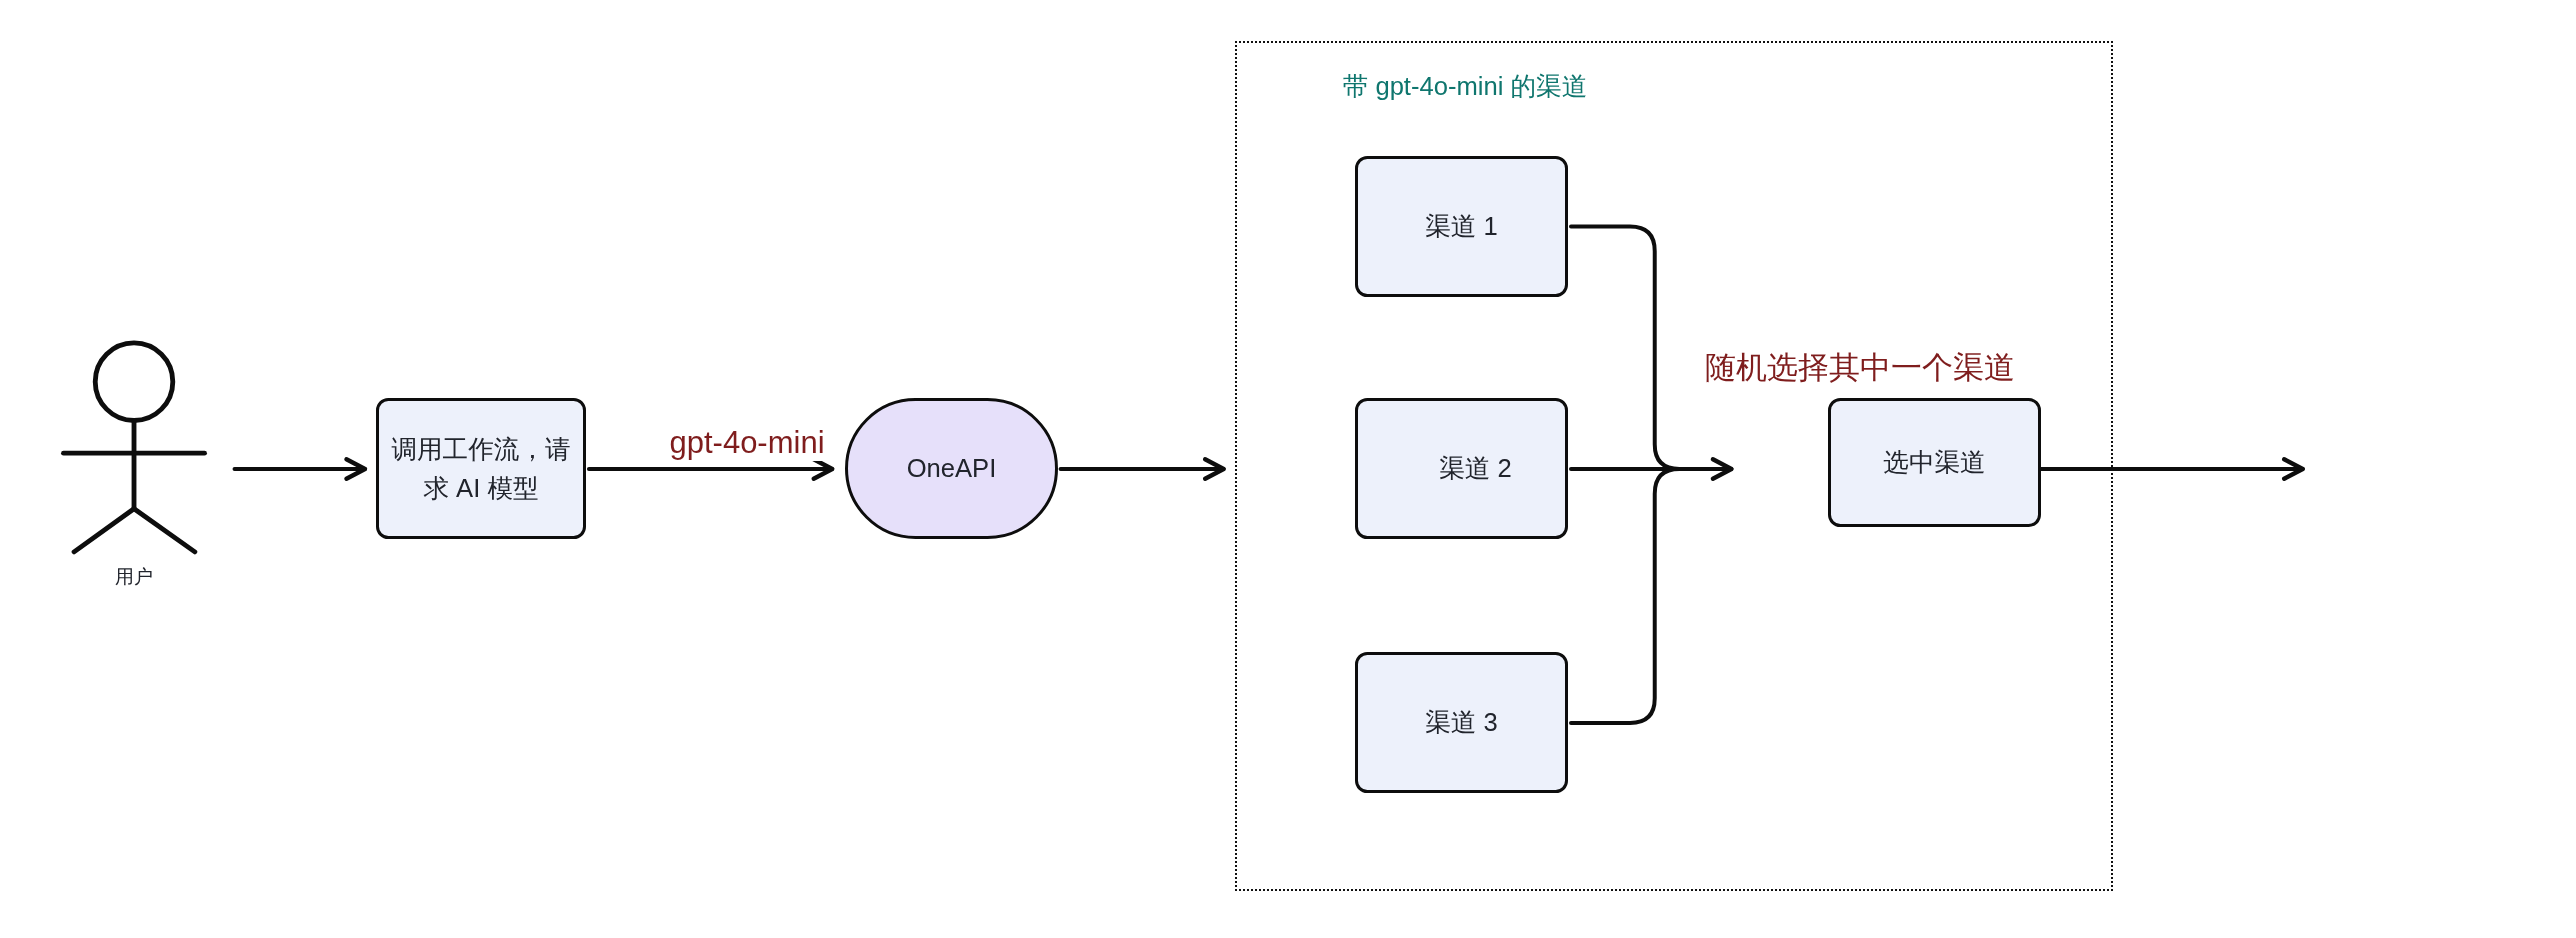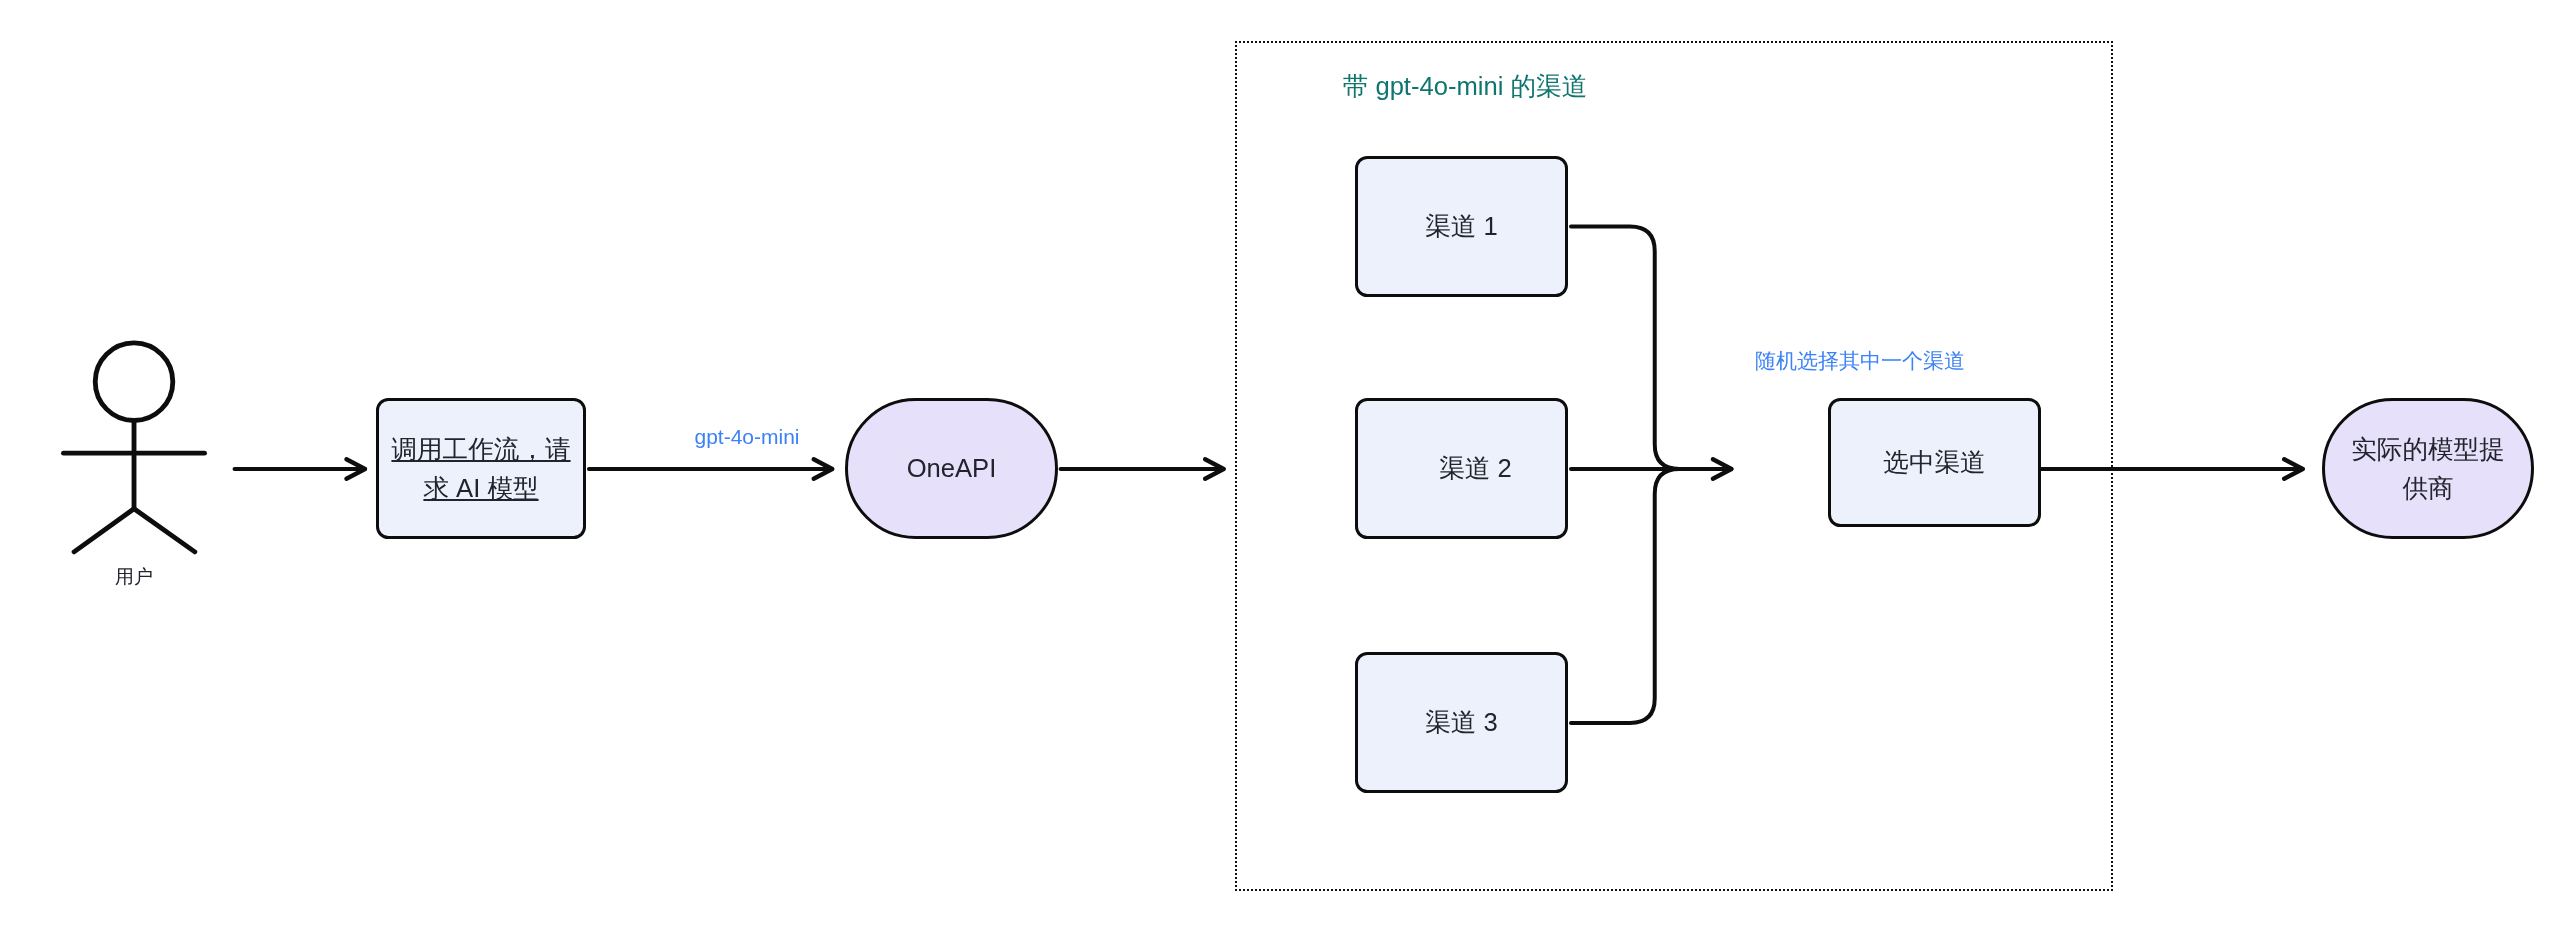--- a/index.html
+++ b/index.html
@@ -35,22 +35,22 @@
     line-height: 1.5;
     color: #21242c;
   }
   .rect-node { border-radius: 12.3px; }
   .stadium-node { border-radius: 71px; background: #e6e0fa; }
   .node .inner { max-width: 181px; }
   .edge-label, .floating-label {
     position: absolute;
     transform: translateX(-50%);
     white-space: nowrap;
-    font-size: 21px;
-    color: #3b82f6;
+    font-size: 31px;
+    color: #7f1d1d;
     background: #ffffff;
     padding: 0 5.3px;
   }
   #subgraph-box {
     position: absolute;
     left: 1235px; top: 41px;
     width: 878px; height: 850px;
     box-sizing: border-box;
     border: 2.6px dotted #111111;
     background: transparent;
@@ -65,21 +65,21 @@
   }
   #actor-label {
     position: absolute;
     left: 134px; top: 564px;
     transform: translateX(-50%);
     white-space: nowrap;
     font-size: 19px;
     color: #21242c;
   }
   
-  #node-workflow  { left: 376px;  top: 398px; width: 210px; height: 141px; text-decoration: underline; }
+  #node-workflow  { left: 376px;  top: 398px; width: 210px; height: 141px; }
   #node-oneapi    { left: 845px;  top: 398px; width: 213px; height: 141px; }
   #node-channel1  { left: 1355px; top: 156px; width: 213px; height: 141px; }
   #node-channel2  { left: 1355px; top: 398px; width: 213px; height: 141px; padding-left: 28px; }
   #node-channel3  { left: 1355px; top: 652px; width: 213px; height: 141px; }
   #node-selected  { left: 1828px; top: 398px; width: 213px; height: 129px; }
   #node-provider  { left: 2322px; top: 398px; width: 212px; height: 141px; }
   #node-provider .inner { max-width: 159px; }
 </style>
 </head>
 <body>
@@ -134,22 +134,19 @@
   </div>
 
   <div class="node rect-node" id="node-channel3">
     <div class="inner">渠道 3</div>
   </div>
 
   <div class="node rect-node" id="node-selected">
     <div class="inner">选中渠道</div>
   </div>
 
-  <div class="node stadium-node" id="node-provider">
-    <div class="inner">实际的模型提供商</div>
-  </div>
 
   <div class="edge-label" style="left: 711px; top: 425px; margin-left: 36px;">gpt-4o-mini</div>
 
   <div class="floating-label" style="left: 1860px; top: 347px; background: transparent;">随机选择其中一个渠道</div>
 
 </div>
 
 
 </body></html>

